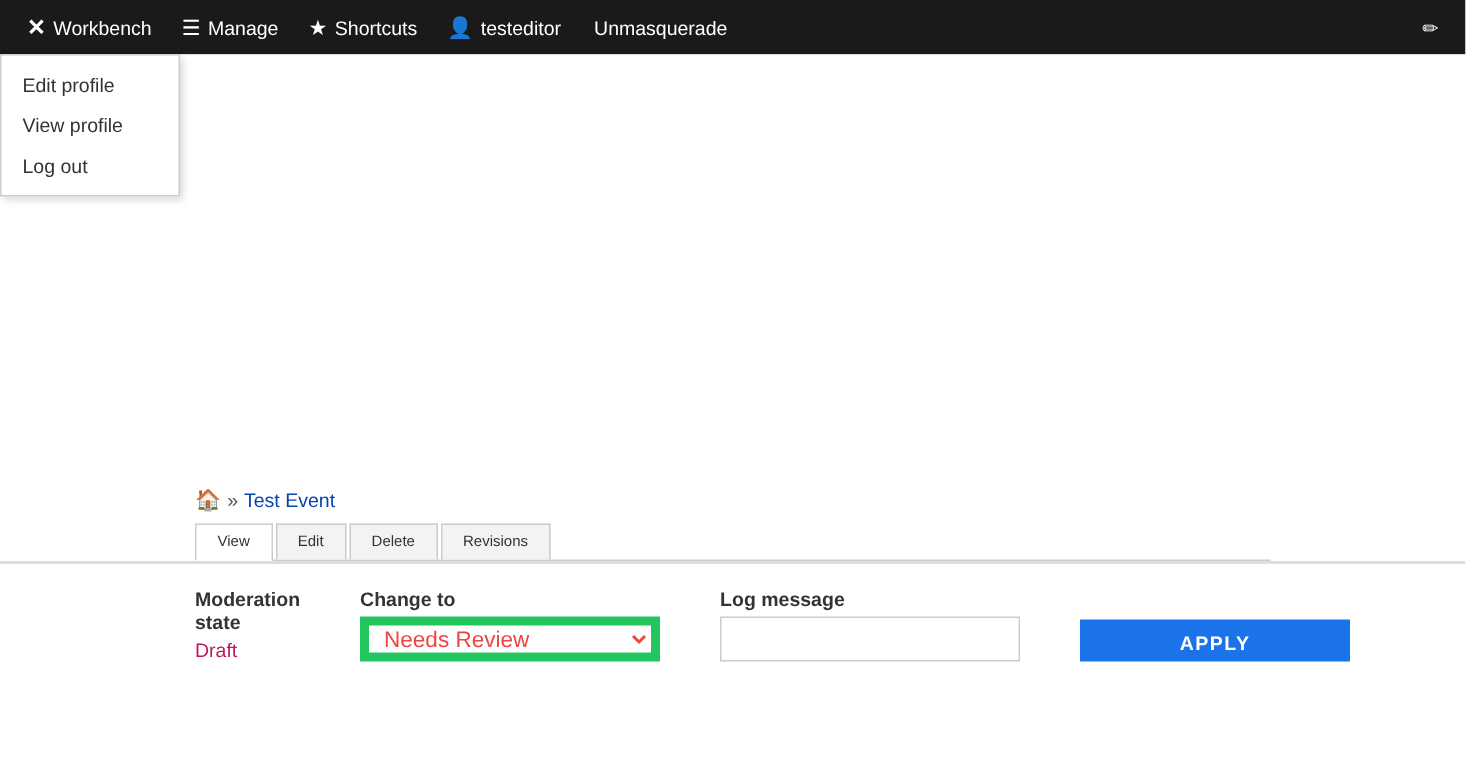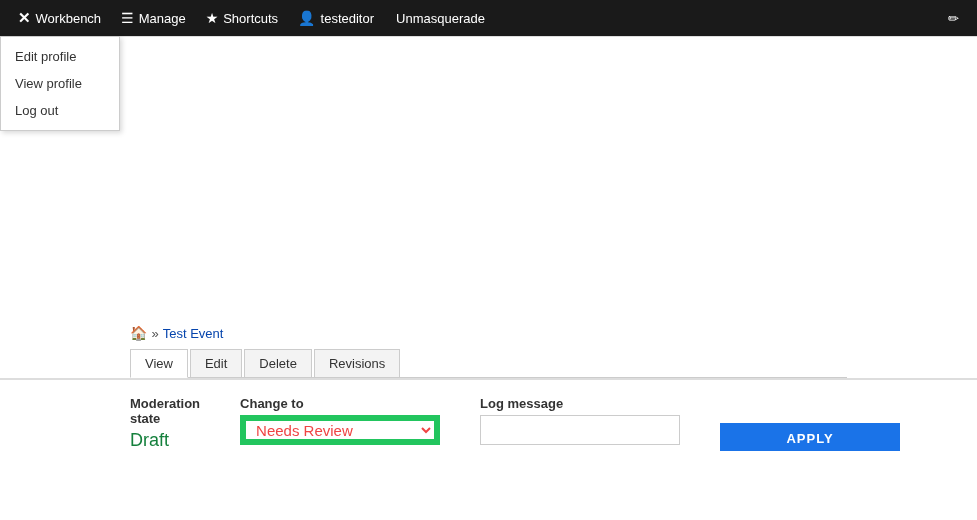--- a/index.html
+++ b/index.html
@@ -125,21 +125,21 @@
     }
 
     
     .tabs {
       display: flex;
       gap: 0;
       border-bottom: 1px solid #ccc;
     }
     .tab {
       padding: 6px 14px;
-      font-size: 13px;
+      font-size: 10px;
       cursor: pointer;
       border: 1px solid #ccc;
       border-bottom: none;
       background: #f3f3f3;
       color: #333;
       margin-right: 2px;
     }
     .tab.active {
       background: #fff;
       border-bottom: 1px solid #fff;
@@ -159,22 +159,22 @@
       display: flex;
       flex-direction: column;
       gap: 4px;
     }
     .mod-label {
       font-weight: bold;
       font-size: 13px;
       color: #333;
     }
     .mod-value {
-      font-size: 18px;
-      color: #15803d;
+      font-size: 13px;
+      color: #be185d;
     }
     .mod-change {
       display: flex;
       flex-direction: column;
       gap: 4px;
     }
     .mod-change select {
       height: 30px;
       width: 200px;
       border: 6px solid #22c55e;

